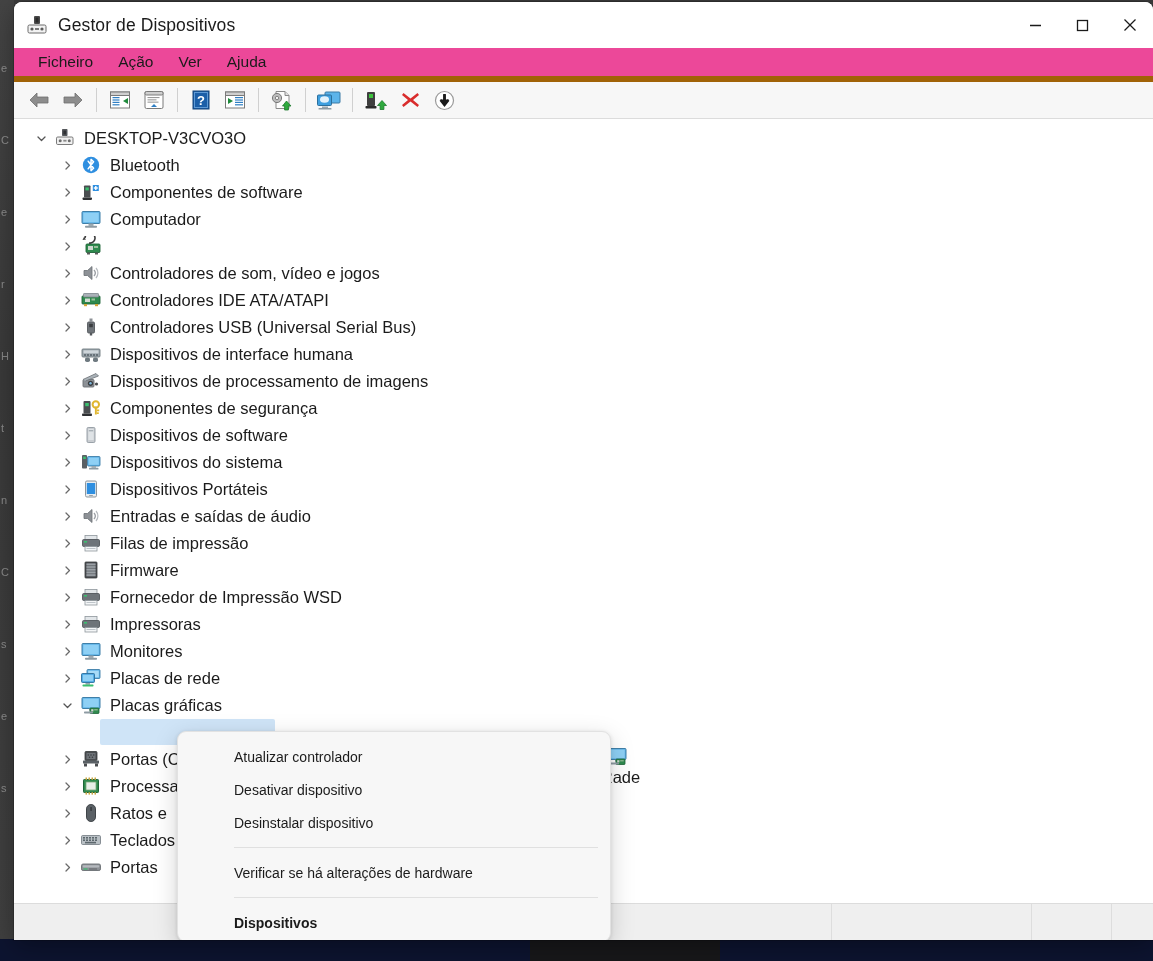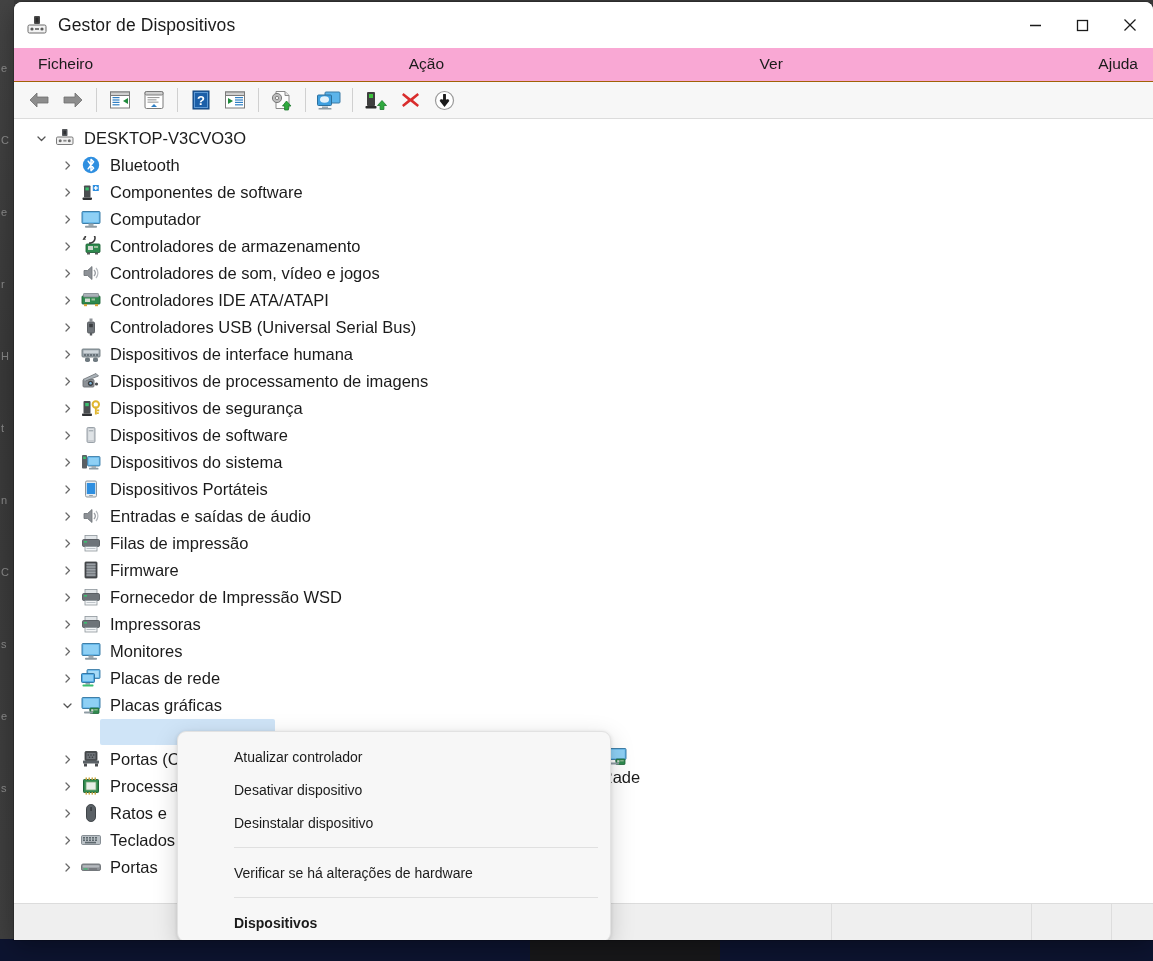--- a/index.html
+++ b/index.html
@@ -67,25 +67,24 @@
   .winbtn {
     width: 47px; height: 46px;
     display: flex; align-items: center; justify-content: center;
     cursor: default;
   }
   .winbtn svg { display: block; }
 
   
   #menubar {
     height: 34px;
-    background: #f9a8d4;
+    background: #ec4899;
     display: flex; align-items: center;
     padding-left: 14px;
-    border-bottom: 1px solid #a16207;
-    justify-content: space-between;
+    border-bottom: 6px solid #a16207;
   }
   .menu-item {
     font-size: 15.5px; color: #1b1b1b;
     padding: 3px 12px 4px 10px;
     margin-right: 3px;
     border-radius: 4px;
     cursor: default; white-space: nowrap;
   }
 
   
@@ -423,21 +422,20 @@
           </div>
           <div class="ico"><svg width="22" height="20" viewBox="0 0 22 20">
               <rect x="6" y="8" width="14" height="8.5" rx="1" fill="#2f8a4e" stroke="#1d6437" stroke-width="0.9"></rect>
               <rect x="8" y="10" width="5" height="4" fill="#cfd8cf"></rect>
               <rect x="14" y="10" width="4" height="2" fill="#9bbf9b"></rect>
               <path d="M9 7 a5 5 0 1 0 -4 -5" fill="none" stroke="#3a3a3a" stroke-width="1.6"></path>
               <path d="M4 1 L6 3.5 L2.5 4 Z" fill="#3a3a3a"></path>
               <rect x="7" y="16.5" width="3" height="2" fill="#5a5a5a"></rect>
               <rect x="15" y="16.5" width="3" height="2" fill="#5a5a5a"></rect>
             </svg></div>
-          <span class="lbl">Controladores de armazenamento</span>
         </div>
         <div class="row depth1">
           <div class="chev">
             <svg width="11" height="11" viewBox="0 0 11 11">
               <path d="M4 2 L7.5 5.5 L4 9" fill="none" stroke="#6a6a6a" stroke-width="1.3" stroke-linecap="round" stroke-linejoin="round"></path>
             </svg>
           </div>
           <div class="ico"><svg width="22" height="20" viewBox="0 0 22 20">
               <path d="M4 7.5 h3.5 L12 3.5 v13 L7.5 12.5 H4 Z" fill="#8d9196" stroke="#6a6e73" stroke-width="0.8" stroke-linejoin="round"></path>
               <path d="M14 7 a4.5 4.5 0 0 1 0 6" fill="none" stroke="#9a9ea3" stroke-width="1.3"></path>
@@ -517,21 +515,21 @@
           </div>
           <div class="ico"><svg width="22" height="20" viewBox="0 0 22 20">
               <rect x="3.5" y="3" width="7" height="12.5" rx="0.9" fill="#4a4d50"></rect>
               <rect x="2" y="15.5" width="10" height="2.5" rx="0.8" fill="#2e3033"></rect>
               <rect x="5.2" y="5" width="3.6" height="3.2" fill="#3bbf6f"></rect>
               <circle cx="15.8" cy="6.5" r="3.2" fill="none" stroke="#e0b62e" stroke-width="2"></circle>
               <rect x="14.9" y="8.5" width="1.9" height="8" fill="#e0b62e"></rect>
               <rect x="16.8" y="11.5" width="2.4" height="1.8" fill="#e0b62e"></rect>
               <rect x="16.8" y="14.3" width="2" height="1.7" fill="#e0b62e"></rect>
             </svg></div>
-          <span class="lbl">Dispositivos de segurança</span>
+          <span class="lbl">Componentes de segurança</span>
         </div>
         <div class="row depth1">
           <div class="chev">
             <svg width="11" height="11" viewBox="0 0 11 11">
               <path d="M4 2 L7.5 5.5 L4 9" fill="none" stroke="#6a6a6a" stroke-width="1.3" stroke-linecap="round" stroke-linejoin="round"></path>
             </svg>
           </div>
           <div class="ico"><svg width="22" height="20" viewBox="0 0 22 20">
               <rect x="7" y="2.5" width="8" height="15" rx="1.2" fill="#c9cdd1" stroke="#9099a0" stroke-width="0.9"></rect>
               <rect x="8.3" y="4" width="5.4" height="11" fill="#dfe3e6"></rect>

